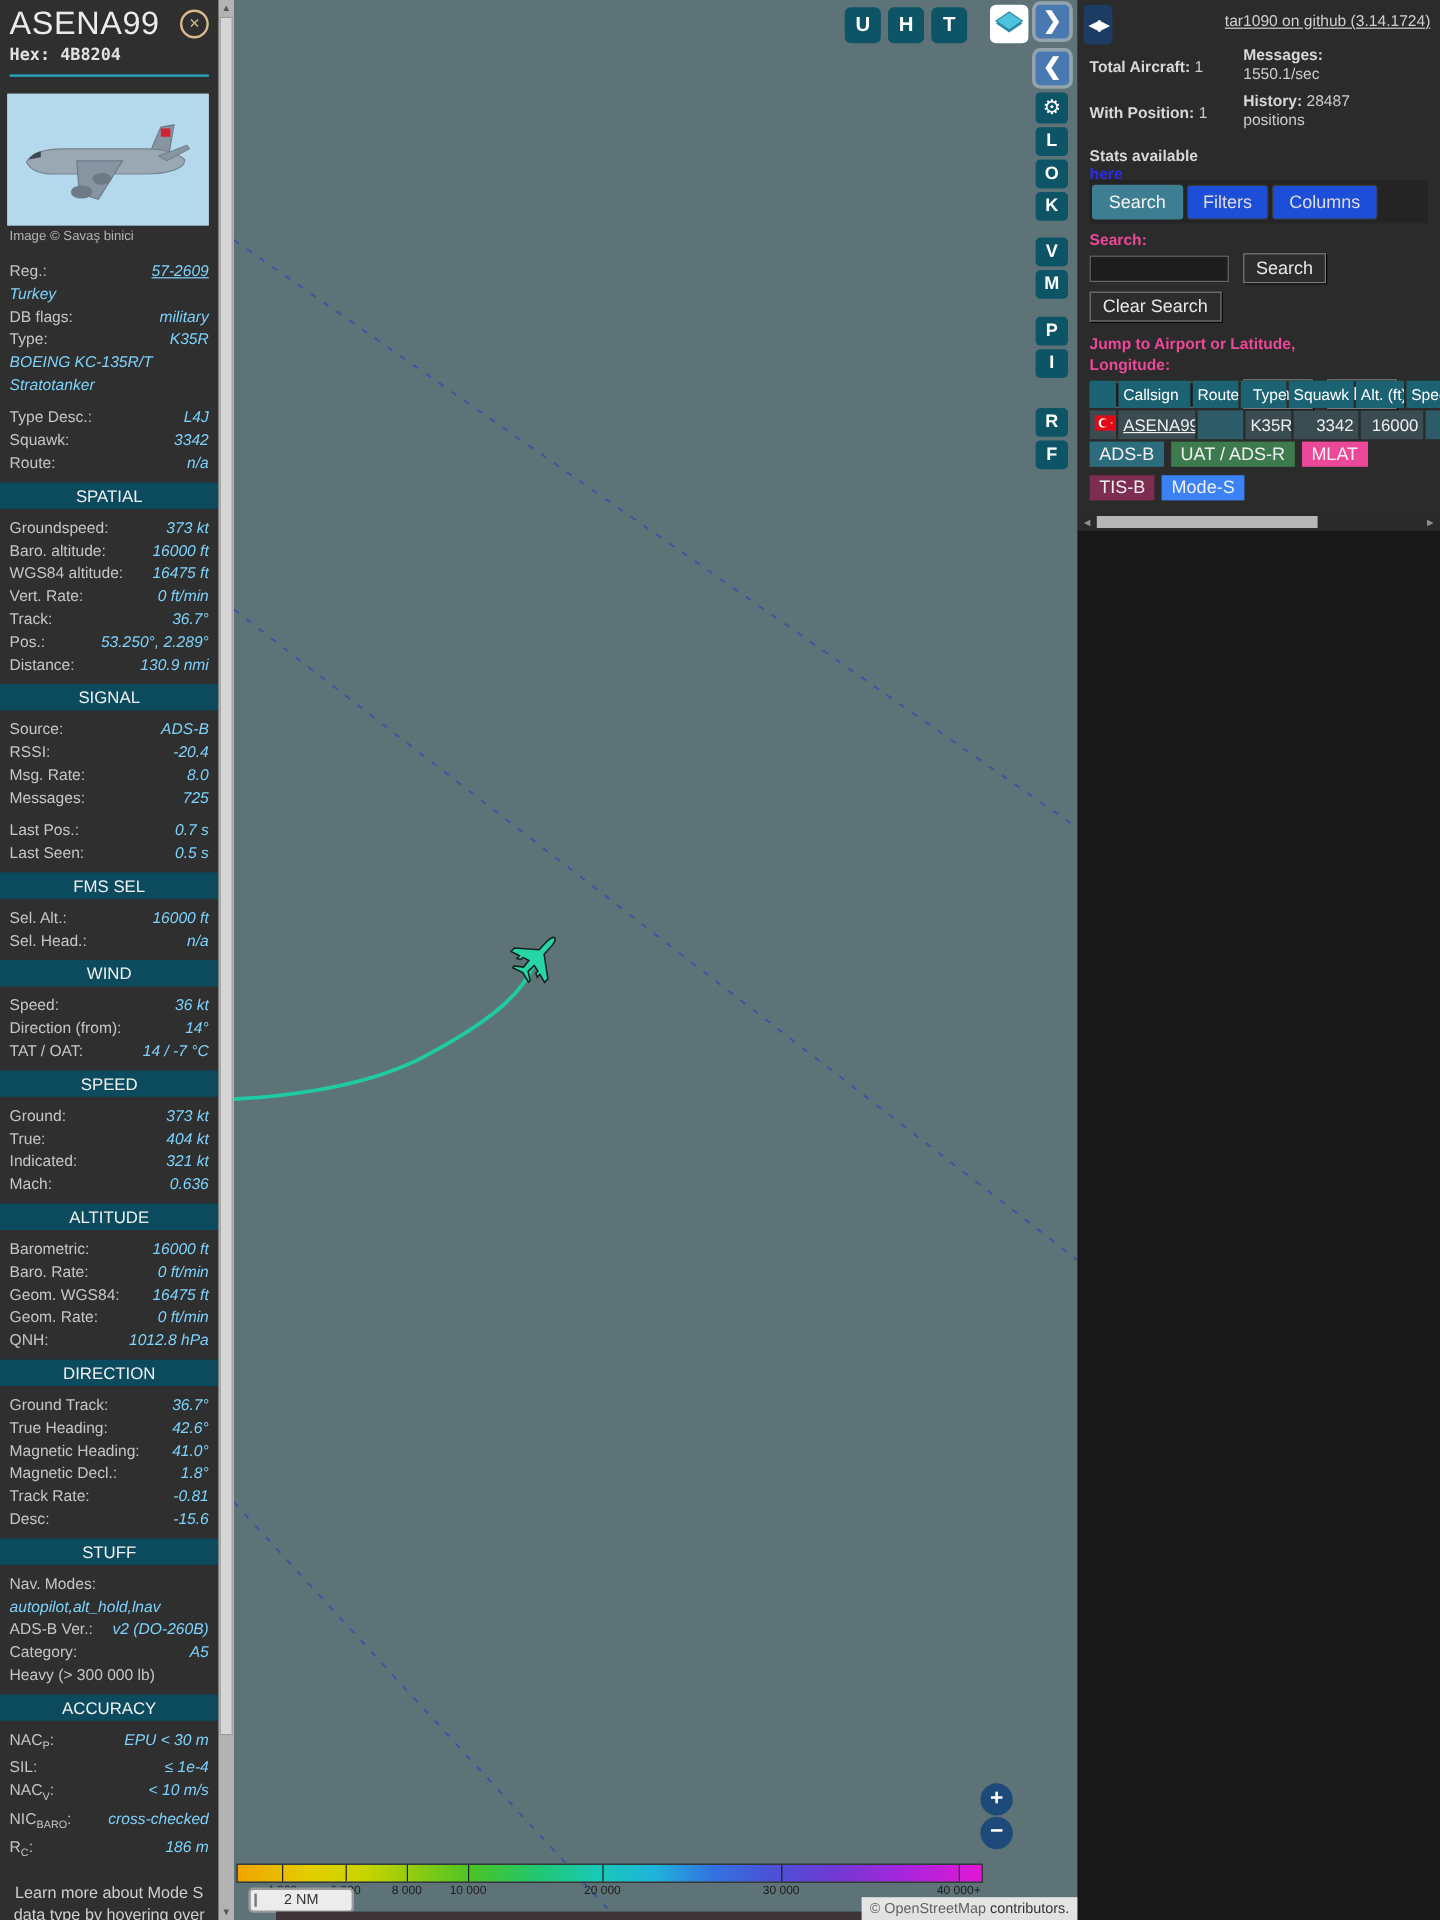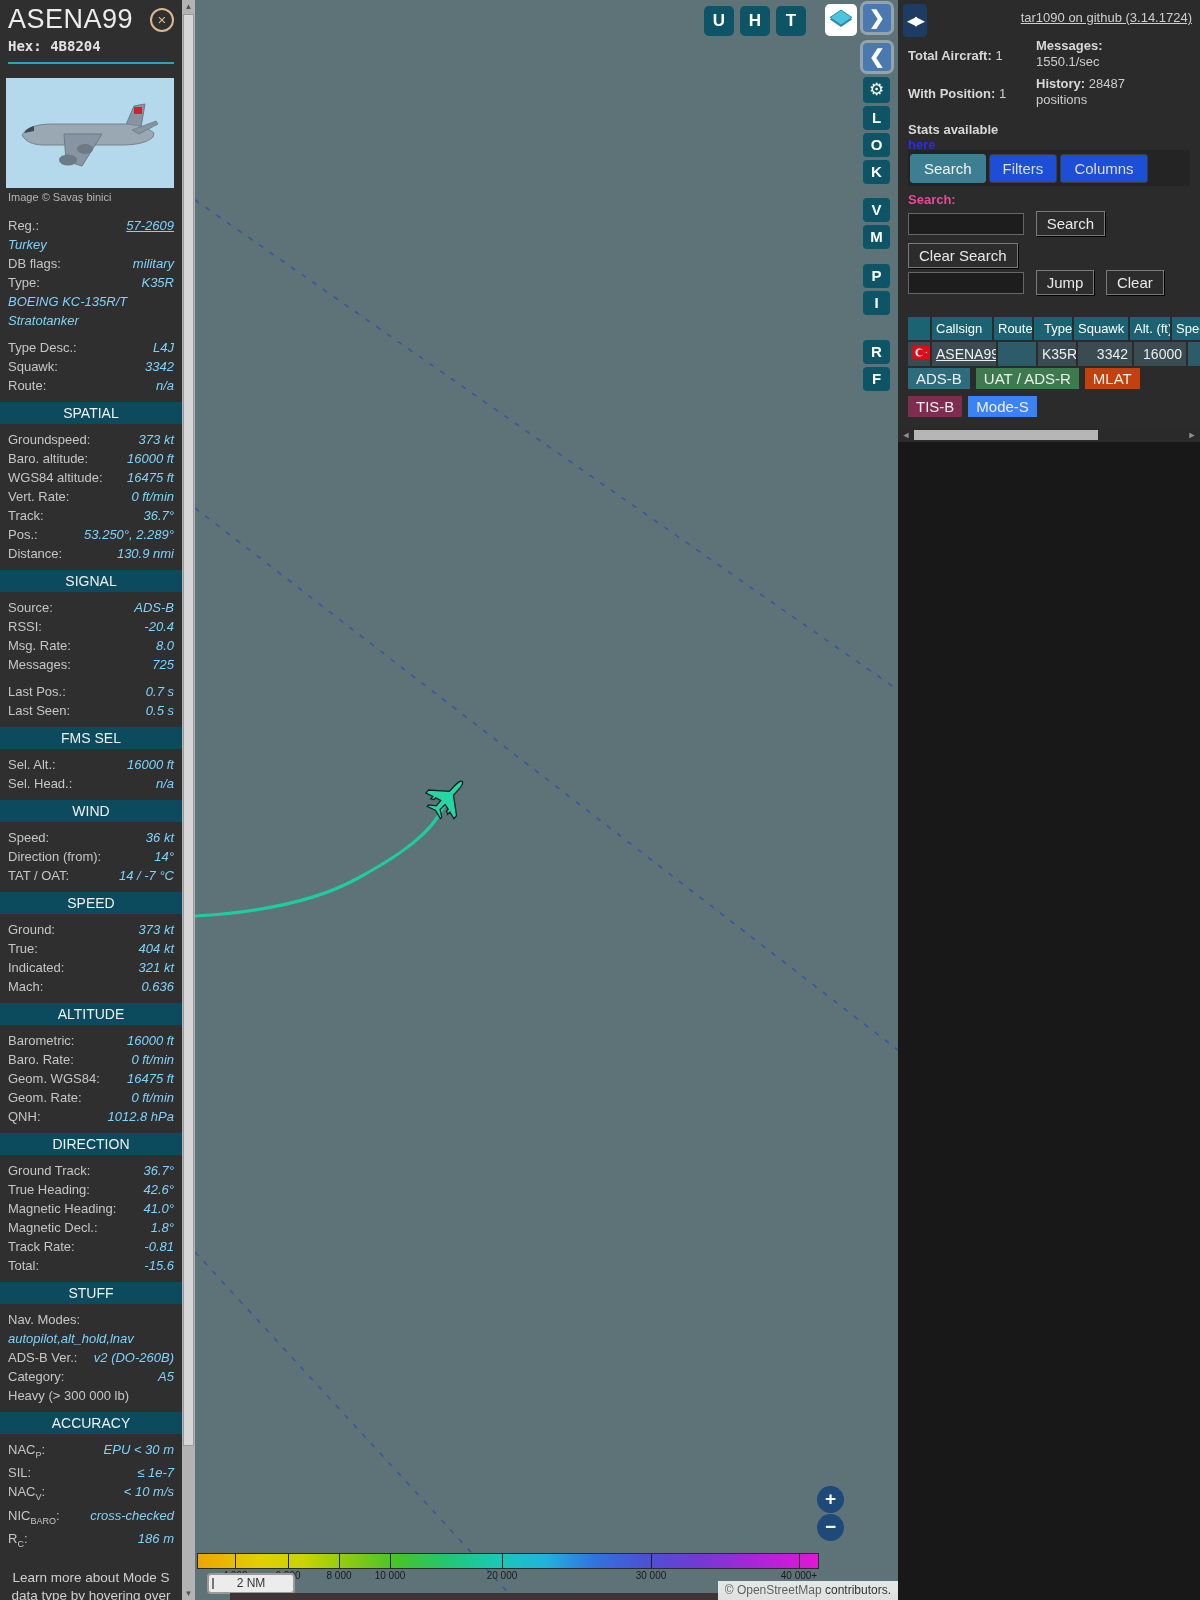--- a/index.html
+++ b/index.html
@@ -317,21 +317,21 @@
       </div>
       <div class="lrow">
         <span class="lbl">Magnetic Decl.:</span>
         <span class="val">1.8°</span>
       </div>
       <div class="lrow">
         <span class="lbl">Track Rate:</span>
         <span class="val">-0.81</span>
       </div>
       <div class="lrow">
-        <span class="lbl">Total:</span>
+        <span class="lbl">Desc:</span>
         <span class="val">-15.6</span>
       </div>
       <div class="section-header">STUFF</div>
       <div class="lrow only"><span class="lbl">Nav. Modes:</span></div>
       <div class="lrow only">
         <span class="val">autopilot,alt_hold,lnav</span>
       </div>
       <div class="lrow">
         <span class="lbl">ADS-B Ver.:</span>
         <span class="val">v2 (DO-260B)</span>
@@ -341,21 +341,21 @@
         <span class="val">A5</span>
       </div>
       <div class="lrow only"><span class="lbl">Heavy (&gt; 300 000 lb)</span></div>
       <div class="section-header">ACCURACY</div>
       <div class="lrow">
         <span class="lbl">NAC<sub>P</sub>:</span>
         <span class="val">EPU &lt; 30 m</span>
       </div>
       <div class="lrow">
         <span class="lbl">SIL:</span>
-        <span class="val">≤ 1e-7</span>
+        <span class="val">≤ 1e-4</span>
       </div>
       <div class="lrow">
         <span class="lbl">NAC<sub>V</sub>:</span>
         <span class="val">&lt; 10 m/s</span>
       </div>
       <div class="lrow">
         <span class="lbl">NIC<sub>BARO</sub>:</span>
         <span class="val">cross-checked</span>
       </div>
       <div class="lrow">
@@ -490,20 +490,21 @@
     <div class="tab active">Search</div>
     <div class="tab">Filters</div>
     <div class="tab">Columns</div>
   </div>
 
   <div id="search-block">
     <div class="sb-label">Search:</div>
     <input class="sb-input" value="" style="">
     <span class="sb-btn">Search</span>
     <div><span class="sb-btn" id="clear-search">Clear Search</span></div>
+    <div class="sb-label" id="jump-label" style="width:230px;">Jump to Airport or Latitude, Longitude:</div>
     <input class="sb-input" value="" style="">
     <span class="sb-btn">Jump</span>
     <span class="sb-btn">Clear</span>
   </div>
 
   <div id="ac-table">
       <div class="trow head">
         <div class="tcell" style="width: 22px;"></div>
         <div class="tcell" style="width: 60px;">Callsign</div>
         <div class="tcell" style="width: 38px;">Route</div>
@@ -524,21 +525,21 @@
         <div class="tcell" style="width: 38px;">K35R</div>
         <div class="tcell num" style="width: 54px;">3342</div>
         <div class="tcell num" style="width: 52px;">16000</div>
         <div class="tcell altc" style="width: 40px;"></div>
       </div>
     </div>
 
   <div id="badges">
       <div class="badge" style="background: rgb(45, 108, 125);">ADS-B</div>
       <div class="badge" style="background: rgb(61, 122, 77);">UAT / ADS-R</div>
-      <div class="badge" style="background: #c2410c;">MLAT</div>
+      <div class="badge" style="background: #ec4899;">MLAT</div>
       <div class="badge" style="background: rgb(125, 45, 80);">TIS-B</div>
       <div class="badge" style="background: #3b82f6;">Mode-S</div>
     </div>
 
   <div id="hscroll">
     <div class="harrow" style="left:0">◄</div>
     <div class="hthumb"></div>
     <div class="harrow" style="right:0">►</div>
   </div>
 </div>

